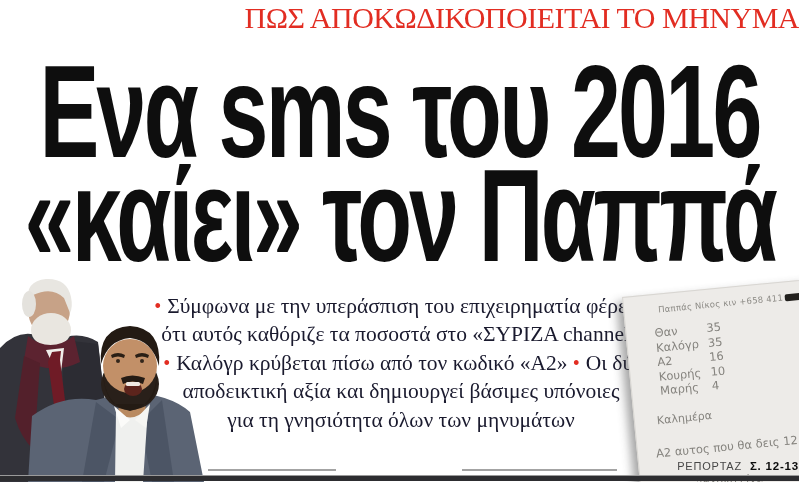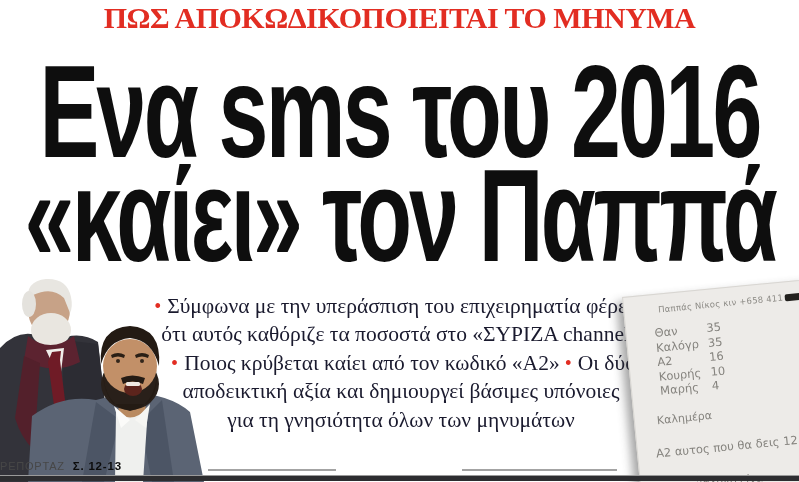--- a/index.html
+++ b/index.html
@@ -9,22 +9,22 @@
     --paper:#edebe8;
     --paper-ink:#85837e;
   }
   html,body{margin:0;padding:0;}
   body{
     width:799px;height:482px;position:relative;overflow:hidden;
     background:#ffffff;font-family:"Liberation Serif",serif;
   }
   
   .kicker{
-    position:absolute;top:3px;left:0;width:100%;text-align:center;
-    color:var(--red);font-family:"Liberation Serif",serif;font-weight:700;
+    position:absolute;top:3px;left:0;width:100%;text-align:right;
+    color:var(--red);font-family:"Liberation Serif",serif;font-weight:400;
   }
   .kline{display:block;font-size:30px;line-height:29px;letter-spacing:-0.5px;}
   
   .hline{position:absolute;left:0;width:100%;display:flex;justify-content:center;align-items:center;}
   #hl1{top:56px;height:112px;}
   #hl2{top:160px;height:112px;align-items:center;}
   .hline span{
     font-family:"Liberation Sans",sans-serif;font-weight:700;color:var(--ink);
     font-size:132px;line-height:112px;letter-spacing:-4px;white-space:nowrap;
     transform:scaleX(0.68);transform-origin:center center;display:inline-block;
@@ -51,21 +51,21 @@
   .sms-header{font-size:8.5px;letter-spacing:0.2px;white-space:nowrap;text-align:center;color:#8d8b86;}
   .redaction{display:inline-block;width:26px;height:7px;background:#23211e;border-radius:2px;vertical-align:middle;margin-left:2px;}
   .sms-list{margin:11px 0 0 14px;font-size:11.5px;line-height:14.5px;}
   .sms-row{display:flex;}
   .sms-name{width:52px;}
   .sms-greeting{margin:15px 0 0 8px;font-size:11px;}
   .sms-msg1{margin:19px 0 0 4px;font-size:11.5px;white-space:nowrap;}
   .sms-msg2{margin:21px 0 0 2px;font-size:11px;line-height:14px;width:162px;}
   
   .footer{
-    position:absolute;top:460px;left:0;width:100%;text-align:left;z-index:6;
+    position:absolute;top:460px;left:0;width:100%;text-align:right;z-index:6;
     font-family:"Liberation Sans",sans-serif;font-size:11px;letter-spacing:0.8px;color:#474747;
   }
   .footer .pages{font-weight:700;color:#0c0c0c;font-size:11.5px;margin-left:4px;}
   .fline{position:absolute;top:469px;height:2px;background:#a3a3a3;z-index:6;}
   .fline.left{left:208px;width:128px;}
   .fline.right{left:462px;width:155px;}
   .bottom-bar{
     position:absolute;left:0;top:475px;width:100%;height:6px;z-index:7;
     background:#2d2d30;border-top:1px solid #9a9a9a;box-sizing:border-box;
   }
@@ -122,21 +122,21 @@
 </svg>
 
 <div class="bodytext">
   <div class="bline">
     <span class="bullet">•</span><span>Σύμφωνα με την υπεράσπιση του επιχειρηματία φέρεται</span>
   </div>
   <div class="bline">
     <span>ότι αυτός καθόριζε τα ποσοστά στο «ΣΥΡΙΖΑ channel»</span>
   </div>
   <div class="bline">
-    <span class="bullet">•</span><span>Ποιος κρύβεται καίει από τον κωδικό «Α2»</span><span class="bullet">•</span><span>Οι δύο</span>
+    <span class="bullet">•</span><span>Καλόγρ κρύβεται πίσω από τον κωδικό «Α2»</span><span class="bullet">•</span><span>Οι δύο</span>
   </div>
   <div class="bline">
     <span>αποδεικτική αξία και δημιουργεί βάσιμες υπόνοιες</span>
   </div>
   <div class="bline">
     <span>για τη γνησιότητα όλων των μηνυμάτων</span>
   </div>
 </div>
 
 <div class="sms-paper">

